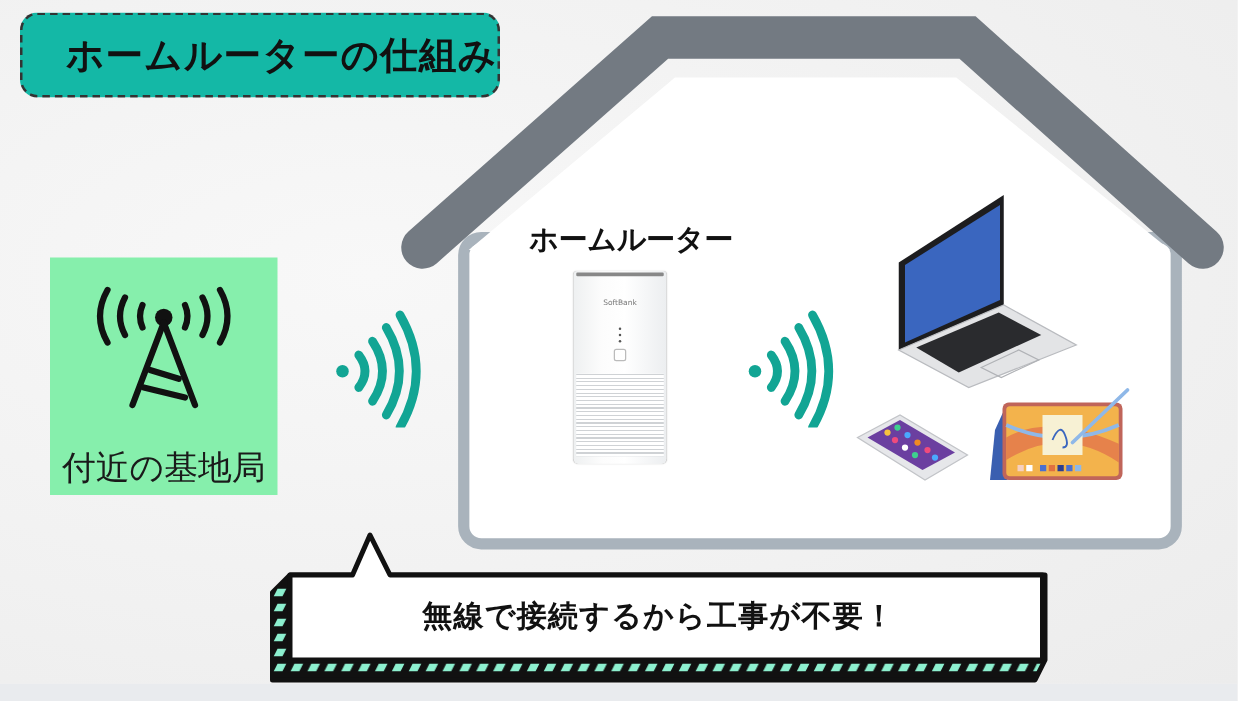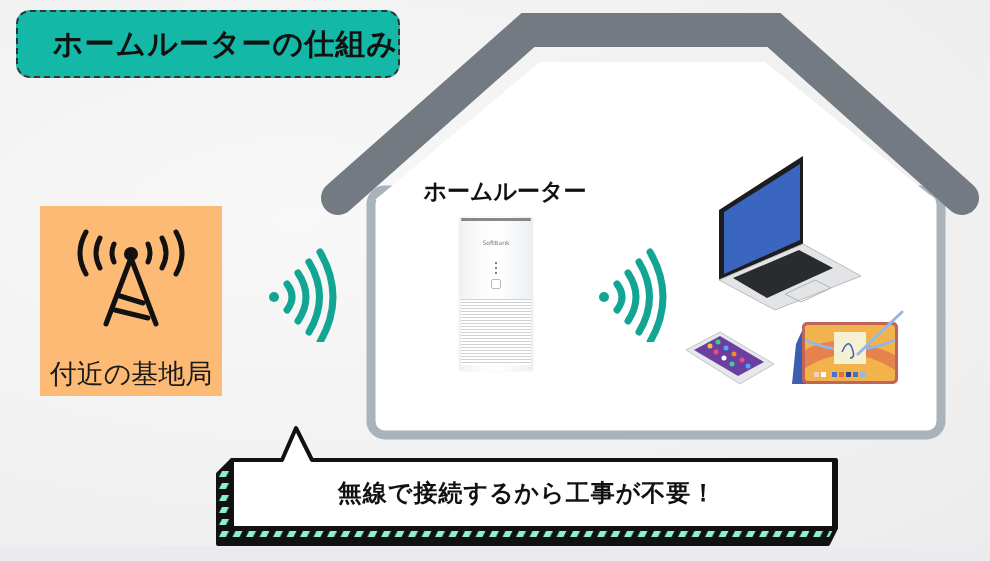--- a/index.html
+++ b/index.html
@@ -16,21 +16,21 @@
     position:absolute; left:16px; top:10px; width:384px; height:68px;
     background:#14b8a6; border:2px dashed #333; border-radius:14px; box-sizing:border-box;
     display:flex; align-items:center; justify-content:flex-end;
   }
   .title-text { font-weight:bold; font-size:30px; color:#111; letter-spacing:1px; }
 
   .house { position:absolute; left:0; top:0; width:990px; height:561px; }
 
   .tower-card {
     position:absolute; left:40px; top:206px; width:182px; height:190px;
-    background:#fdba74;
+    background:#86efac;
   }
   .tower-label {
     position:absolute; left:0; width:182px; top:150px; text-align:center;
     font-size:27px; color:#1a1a1a;
   }
 
   .router-label {
     position:absolute; left:410px; top:176px; width:190px; text-align:center;
     font-weight:bold; font-size:23px; color:#111;
   }

